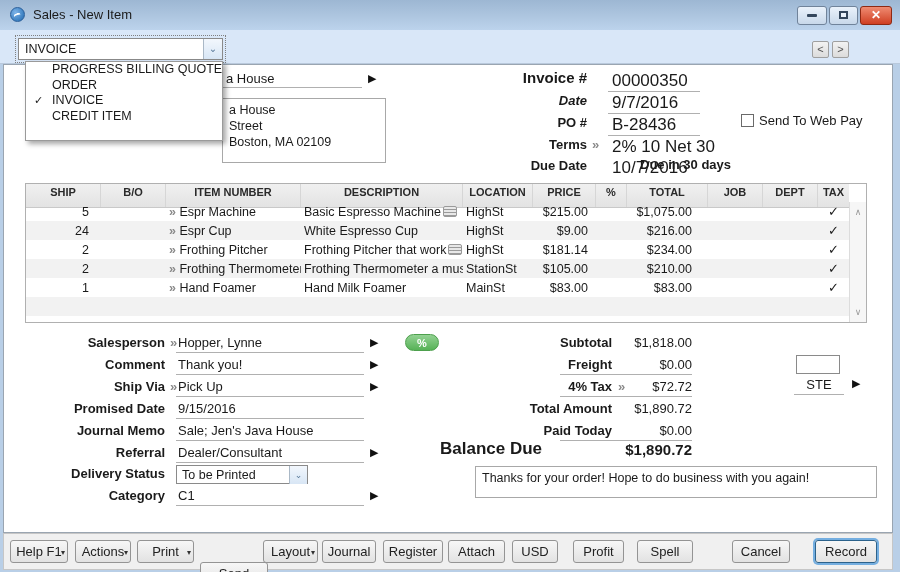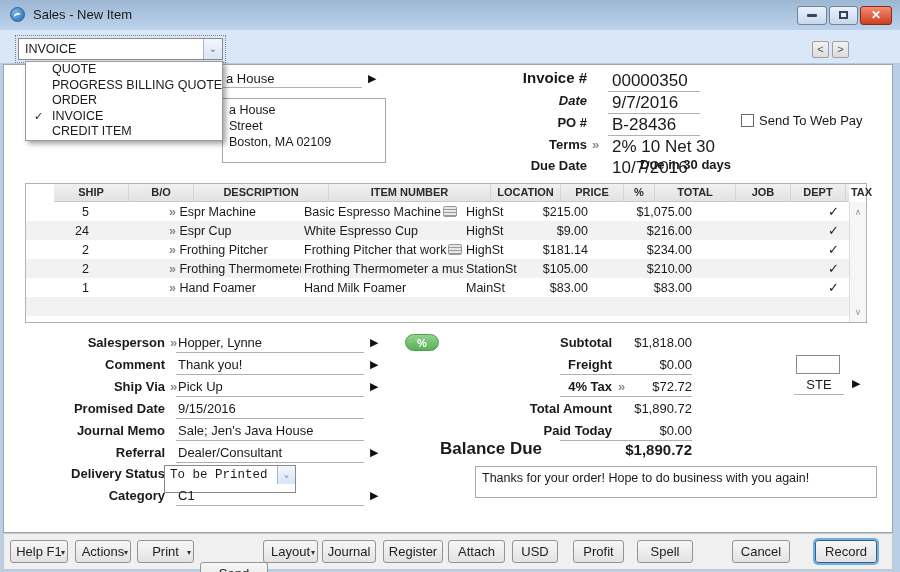--- a/index.html
+++ b/index.html
@@ -46,43 +46,43 @@
   .hdr-label { position:absolute; width:120px; text-align:right; font-weight:bold; font-size:13px; }
   .hdr-val { position:absolute; left:612px; font-size:17px; }
   .hdr-val.lined { border-bottom:1px solid #b0b0b0; width:92px; left:608px; padding-left:4px; }
   .invnum-label { position:absolute; left:467px; top:69px; width:120px; text-align:right; font-weight:bold; font-size:15px; }
   .checkbox { position:absolute; left:741px; top:114px; width:13px; height:13px; border:1px solid #6a6a6a; background:#fff; }
   .webpay-label { position:absolute; left:759px; top:113px; font-size:13px; }
   .due-note { position:absolute; left:640px; top:157px; font-weight:bold; font-size:13px; }
 
   
   .itable { position:absolute; left:25px; top:183px; width:842px; height:140px; border:1px solid #b0b0b0; background:#fff; }
-  .thead { position:absolute; left:0; top:0; right:17px; height:18px; display:grid;
+  .thead { position:absolute; left:0; top:0; right:17px; height:24px; display:grid;
     grid-template-columns:75px 65px 135px 162px 70px 63px 31px 81px 55px 55px 31px;
-    background:linear-gradient(#f0f0f0,#e3e3e3); border-bottom:1px solid #c9c9c9;margin-left:28px; }
+    background:linear-gradient(#f0f0f0,#e3e3e3); border-bottom:1px solid #c9c9c9; }
   .th { font-size:11px; font-weight:bold; color:#2a2a2a; text-align:center; line-height:17px; border-right:1px solid #d6d6d6; overflow:hidden; }
   .trow { position:absolute; left:0; right:17px; height:19px; display:grid;
     grid-template-columns:75px 65px 135px 162px 70px 63px 31px 81px 55px 55px 31px; align-items:center; }
   .trow.alt { background:#f2f2f2; }
   .td { font-size:12.5px; white-space:nowrap; overflow:hidden; padding:0 3px; }
   .td.num { text-align:right; padding-right:12px; }
   .td.money { text-align:right; padding-right:8px; }
   .td.money2 { text-align:right; padding-right:16px; }
   .td.ctr { text-align:center; font-size:13px; }
   .memo-icon { display:inline-block; width:14px; height:11px; margin-left:2px; vertical-align:-1px;
     border:1px solid #9a9a9a; border-radius:2px; background:repeating-linear-gradient(#e8e8e8 0 2px,#9a9a9a 2px 3px); }
   .vscroll { position:absolute; right:0; top:18px; bottom:0; width:17px; background:#f6f6f6; border-left:1px solid #dcdcdc; }
   .vscroll .sa { position:absolute; left:0; width:16px; height:16px; color:#9a9a9a; font-size:9px; text-align:center; line-height:16px; }
 
   
   .d-label { position:absolute; left:0px; width:165px; text-align:right; font-weight:bold; font-size:13px; }
   .d-chev { position:absolute; left:170px; }
   .d-val { position:absolute; left:176px; width:188px; border-bottom:1px solid #b0b0b0; font-size:13px; padding:0 0 2px 2px; min-height:16px; }
   .d-arrow { position:absolute; left:370px; }
-  .d-select { position:absolute; left:164px; width:132px; height:28px; border:1px solid #8a8a8a; background:#fff; font-size:12.5px;font-family:Liberation Mono, monospace; }
+  .d-select { position:absolute; left:176px; width:132px; height:19px; border:1px solid #8a8a8a; background:#fff; font-size:12.5px; }
   .d-select .txt { position:absolute; left:5px; top:2px; }
   .d-select .arr { position:absolute; right:0; top:0; width:18px; height:18px; border-left:1px solid #aab8c6;
     background:linear-gradient(#f2f7fd,#d8e6f5); color:#5a7a9a; font-size:9px; text-align:center; line-height:18px; }
   .pct-pill { position:absolute; left:405px; top:334px; width:34px; height:17px; border-radius:9px;
     background:linear-gradient(#93d293,#57b257); border:1px solid #4da04d; color:#fff; font-weight:bold; font-size:11px; text-align:center; line-height:16px; }
 
   
   .t-label { position:absolute; width:160px; text-align:right; font-weight:bold; font-size:13px; left:452px; }
   .t-val { position:absolute; left:560px; width:132px; text-align:right; font-size:13px; }
   .t-val.lined { border-bottom:1px solid #b0b0b0; padding-bottom:2px; }
@@ -152,22 +152,22 @@
   <div class="hdr-label" style="left:467px;top:158px;">Due Date</div>
   <div class="hdr-val" style="top:158px;">10/7/2016</div>
   <div class="checkbox"></div>
   <div class="webpay-label">Send To Web Pay</div>
   <div class="due-note">Due in 30 days</div>
 
   <div class="itable">
     <div class="thead">
       <div class="th">SHIP</div>
       <div class="th">B/O</div>
+      <div class="th">ITEM NUMBER</div>
       <div class="th">DESCRIPTION</div>
-      <div class="th">ITEM NUMBER</div>
       <div class="th">LOCATION</div>
       <div class="th">PRICE</div>
       <div class="th">%</div>
       <div class="th">TOTAL</div>
       <div class="th">JOB</div>
       <div class="th">DEPT</div>
       <div class="th" style="border-right:none;">TAX</div>
     </div>
 
     <div class="trow" style="top:18px;">
@@ -312,20 +312,19 @@
   <div class="fbtn" style="left:322px;width:54px;"><span>Journal</span></div>
   <div class="fbtn" style="left:383px;width:60px;"><span>Register</span></div>
   <div class="fbtn" style="left:448px;width:57px;"><span>Attach</span></div>
   <div class="fbtn" style="left:512px;width:46px;"><span>USD</span></div>
   <div class="fbtn" style="left:573px;width:51px;"><span>Profit</span></div>
   <div class="fbtn" style="left:637px;width:56px;"><span>Spell</span></div>
   <div class="fbtn" style="left:732px;width:58px;"><span>Cancel</span></div>
   <div class="fbtn record" style="left:815px;width:62px;"><span>Record</span></div>
 
   <div class="menu">
-    <div class="menu-item"><span class="menu-check"></span><span>QUOTE</span></div>
     <div class="menu-item"><span class="menu-check"></span><span>PROGRESS BILLING QUOTE</span></div>
     <div class="menu-item"><span class="menu-check"></span><span>ORDER</span></div>
     <div class="menu-item"><span class="menu-check">✓</span><span>INVOICE</span></div>
     <div class="menu-item"><span class="menu-check"></span><span>CREDIT ITEM</span></div>
   </div>
 
 </div>
 
 </body></html>

